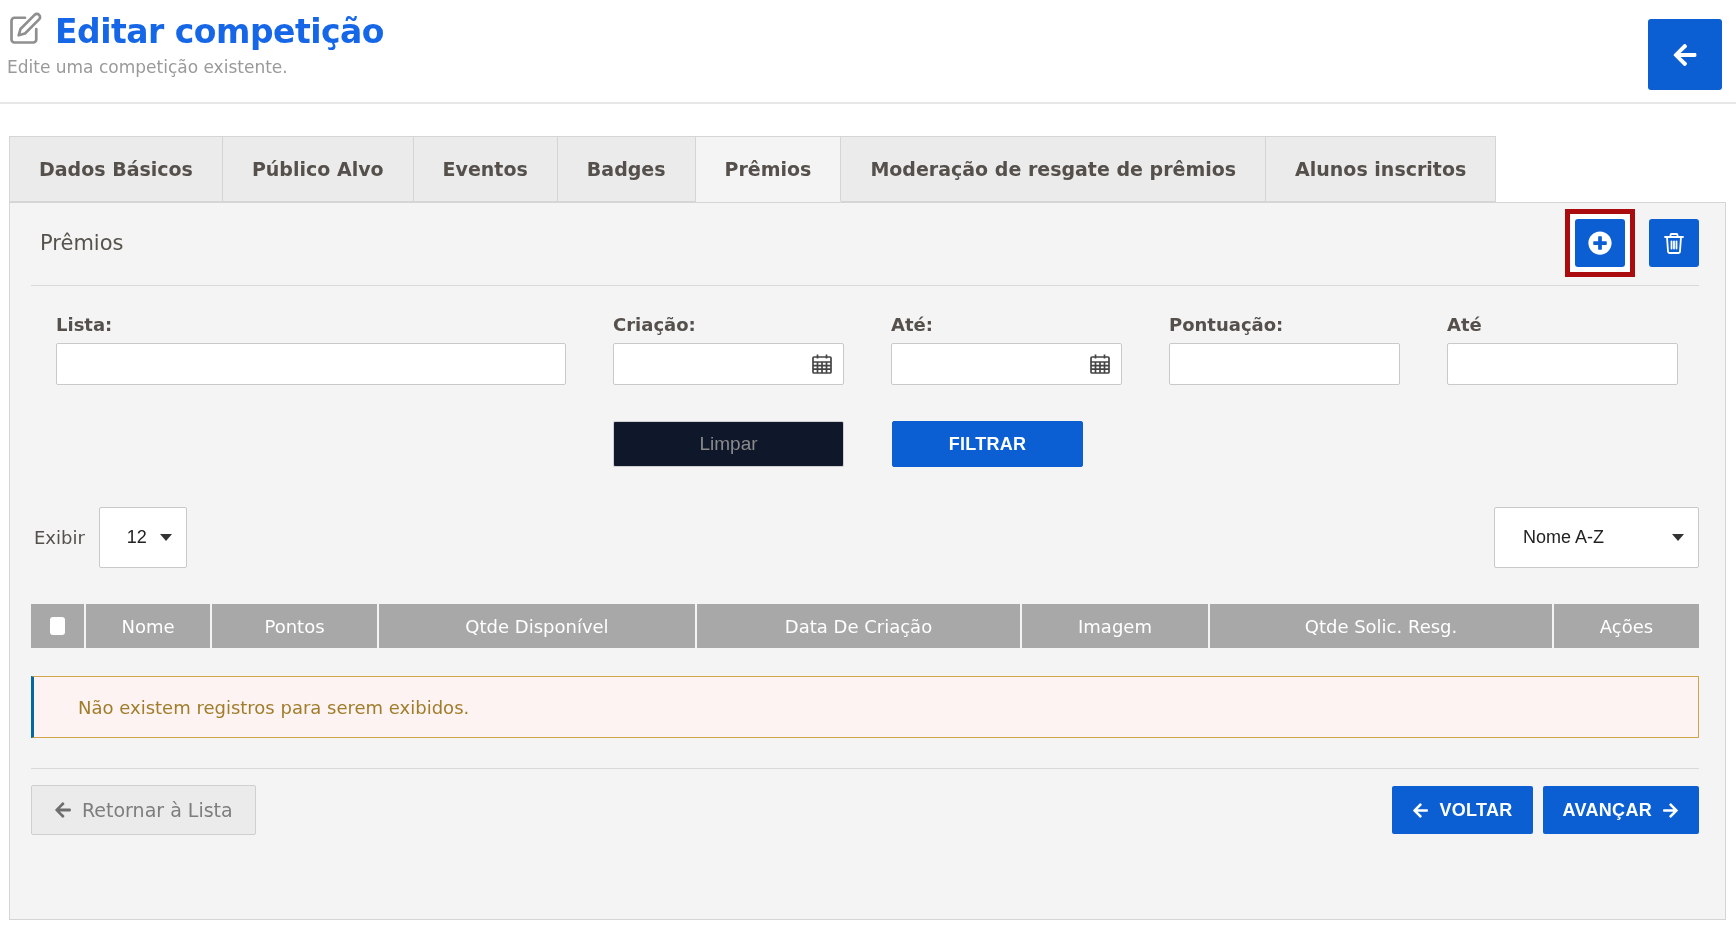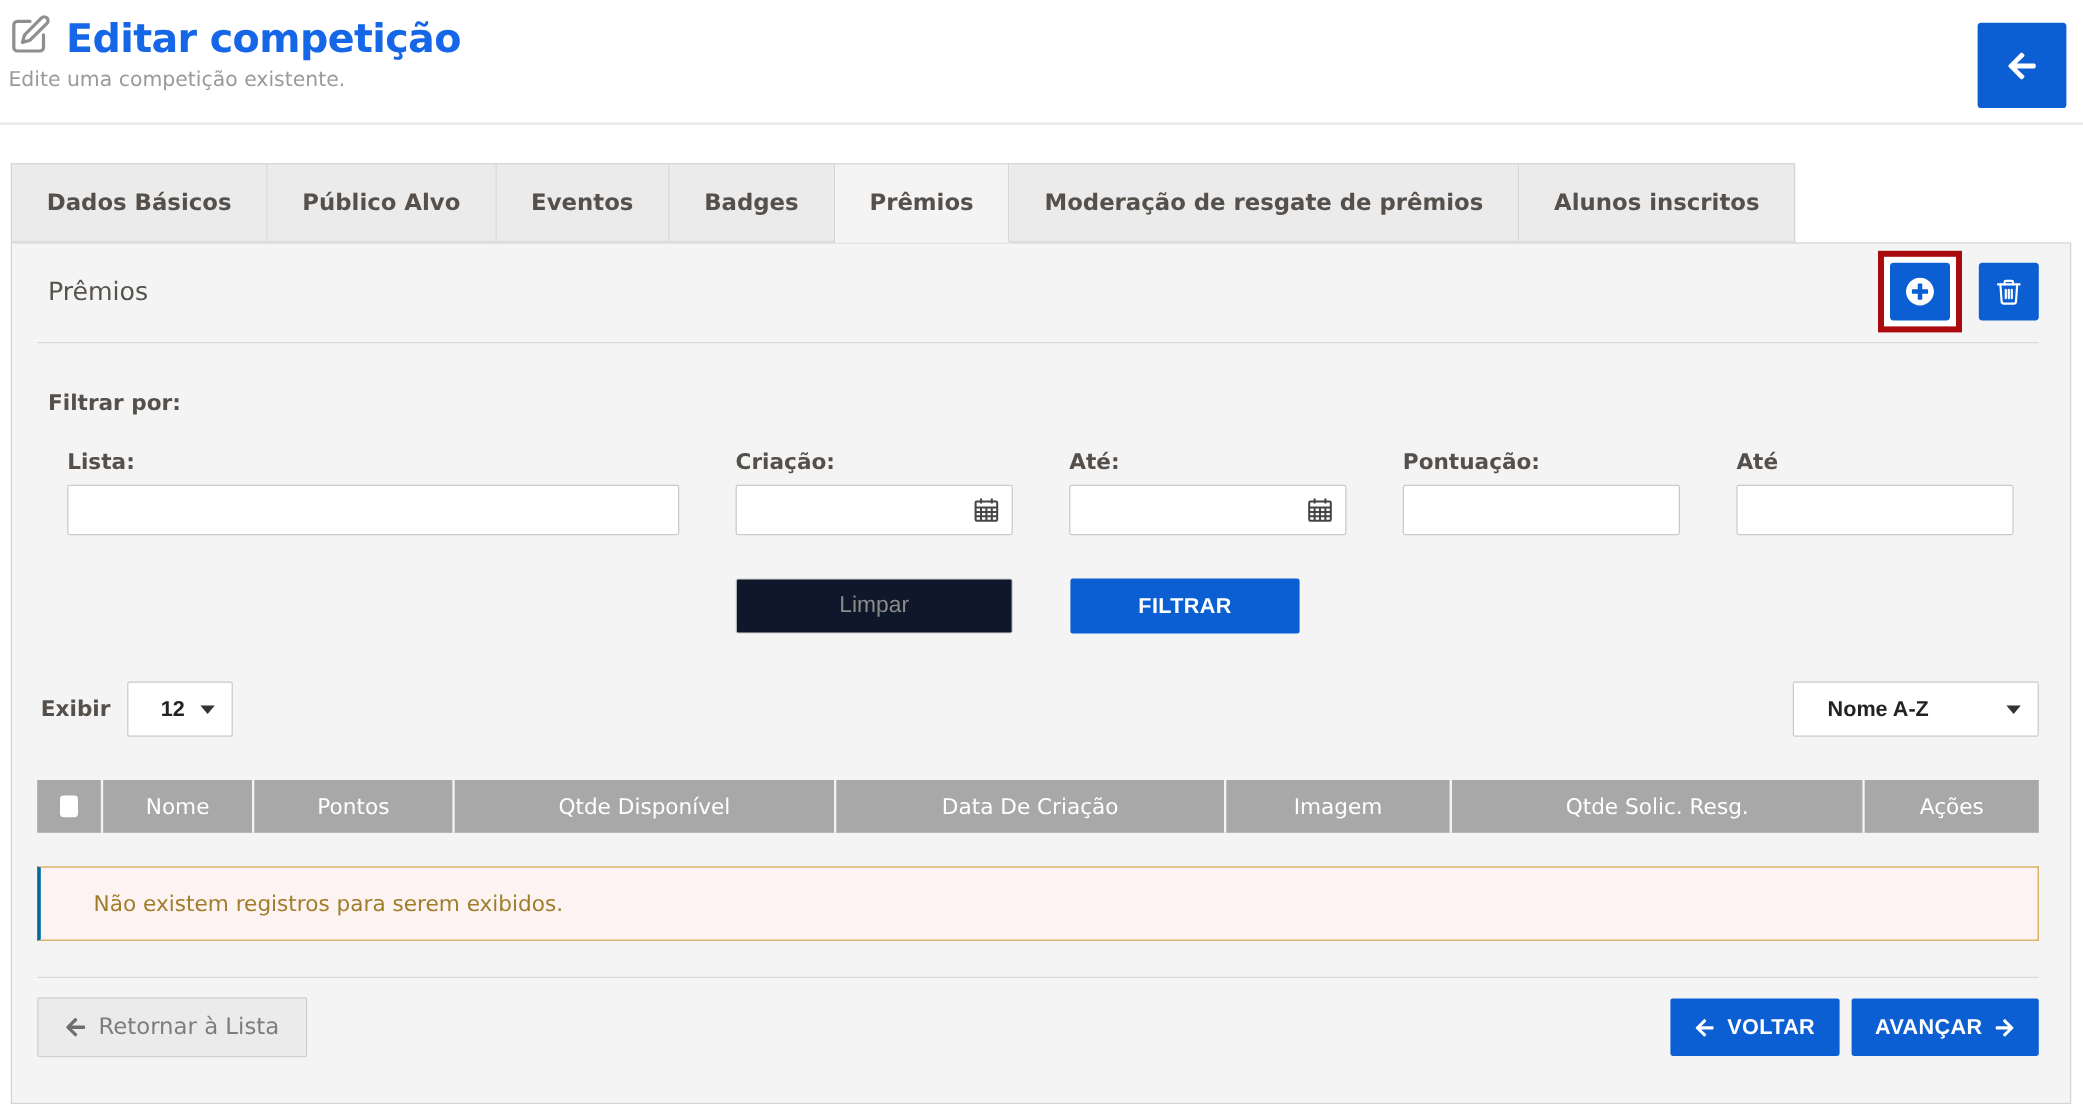--- a/index.html
+++ b/index.html
@@ -75,25 +75,25 @@
 
   .filter-actions{display:flex;gap:48px;margin:36px 0 0 582px;}
   .btn{
     height:46px;border-radius:2px;cursor:pointer;font-family:"Liberation Sans",sans-serif;
     display:flex;align-items:center;justify-content:center;
   }
   .btn-clear{width:231px;background:#0f172a;border:1px solid #d0d0d0;color:#8a8a8a;font-size:19px;}
   .btn-primary{width:191px;background:var(--accent);border:1px solid var(--accent);color:#fff;font-size:18px;font-weight:600;letter-spacing:0.3px;}
 
   
-  .list-controls{display:flex;justify-content:space-between;margin-top:40px;font-weight:bold;}
+  .list-controls{display:flex;justify-content:space-between;margin-top:40px;}
   .show-group{display:flex;align-items:center;gap:14px;margin-left:3px;}
   .show-label{font-size:18px;}
   .select{
-    background:#fff;border:1px solid #c9c9c9;border-radius:2px;height:46px;
+    background:#fff;border:1px solid #c9c9c9;border-radius:2px;height:61px;
     display:flex;align-items:center;justify-content:space-between;cursor:pointer;
     font-family:"Liberation Sans",sans-serif;font-size:18px;color:#222;padding:0 14px;
   }
   .select-sm{width:88px;}
   .select-lg{width:205px;}
   .caret{width:0;height:0;border-left:6px solid transparent;border-right:6px solid transparent;border-top:7px solid #333;}
 
   
   .table-head{display:flex;margin-top:36px;}
   .th{
@@ -183,21 +183,20 @@
             <path d="M8.5 6V4a1 1 0 0 1 1-1h5a1 1 0 0 1 1 1v2"></path>
             <path d="M5 6l1 14.2A1.9 1.9 0 0 0 7.9 22h8.2a1.9 1.9 0 0 0 1.9-1.8L19 6"></path>
             <path d="M9.5 10.5v7"></path>
               <path d="M12 10.5v7"></path>
               <path d="M14.5 10.5v7"></path>
           </svg>
         </button>
       </div>
     </div>
 
-    <div class="filter-heading">Filtrar por:</div>
 
     <div class="filter-row">
       <div class="field w-lg">
         <label>Lista:</label>
         <input class="finput" type="text" value="" style="">
       </div>
       <div class="field w-sm">
         <label>Criação:</label>
         <div class="input-wrap">
           <input class="finput" type="text" value="" style="">

